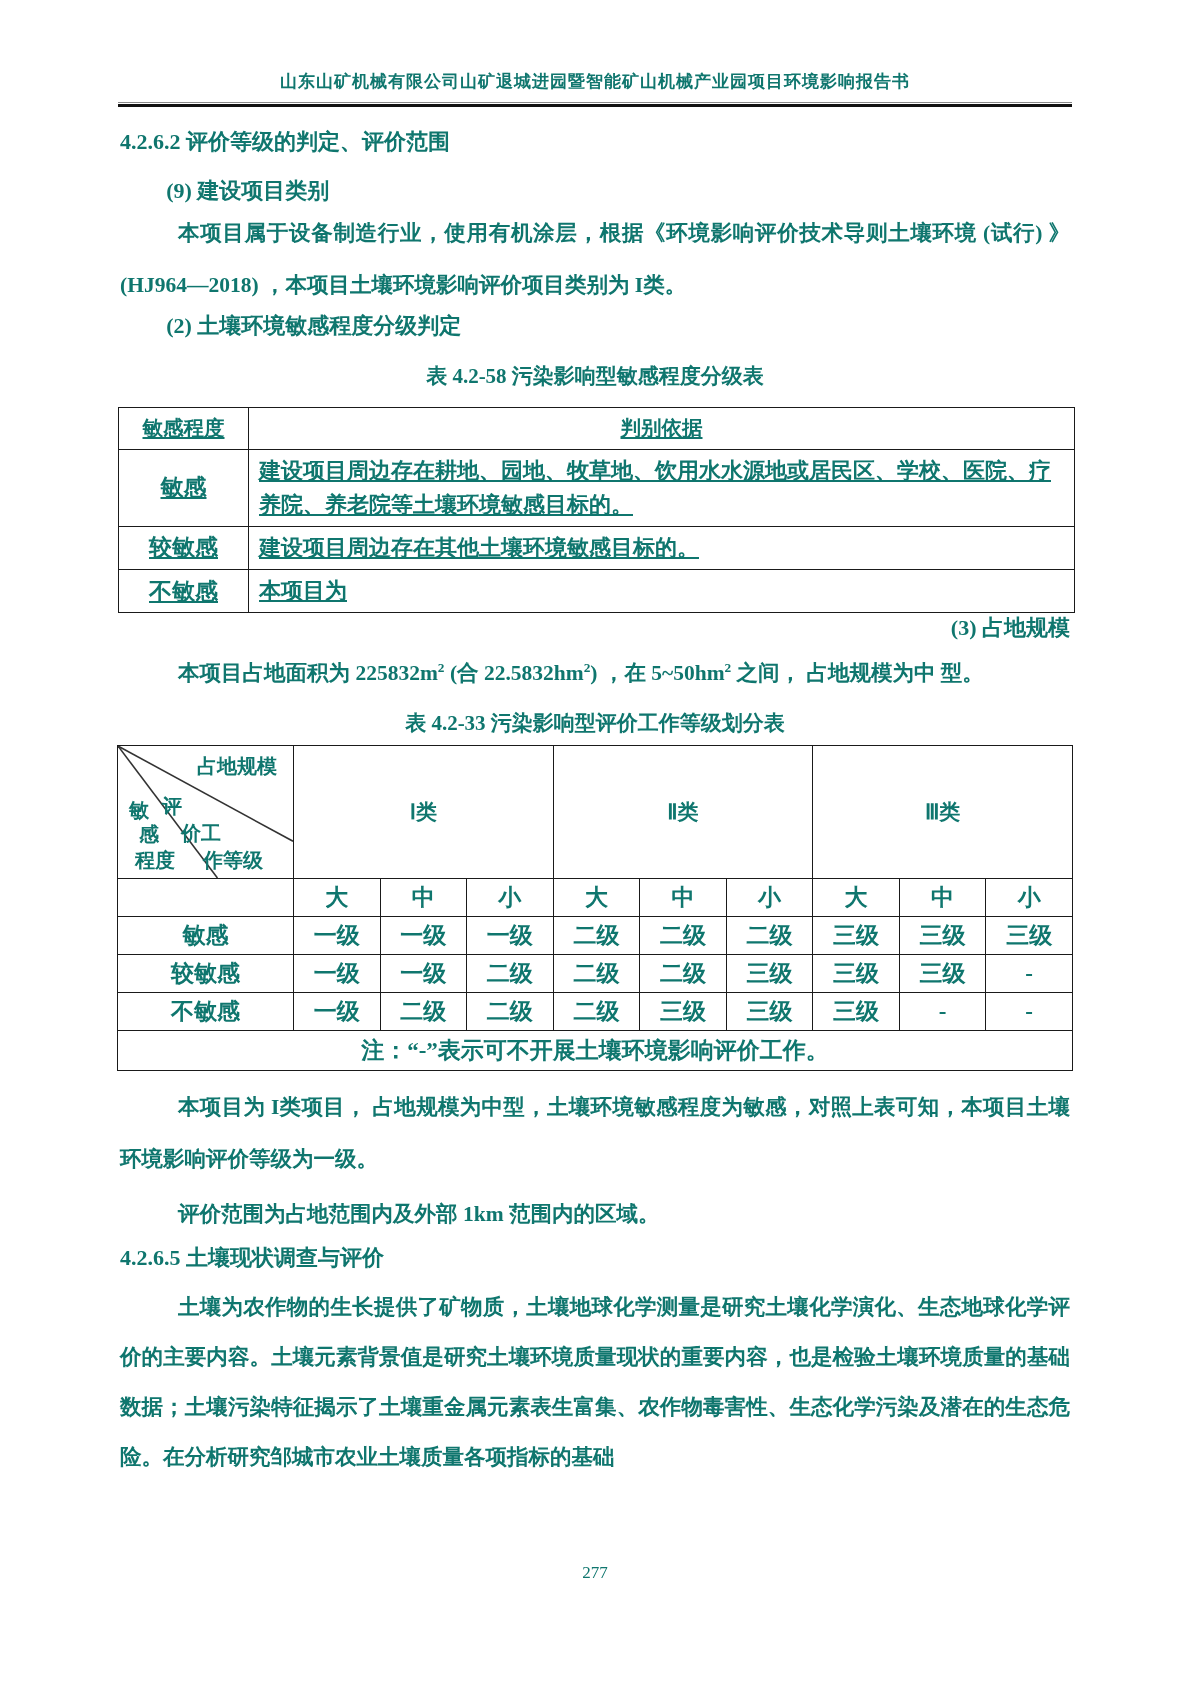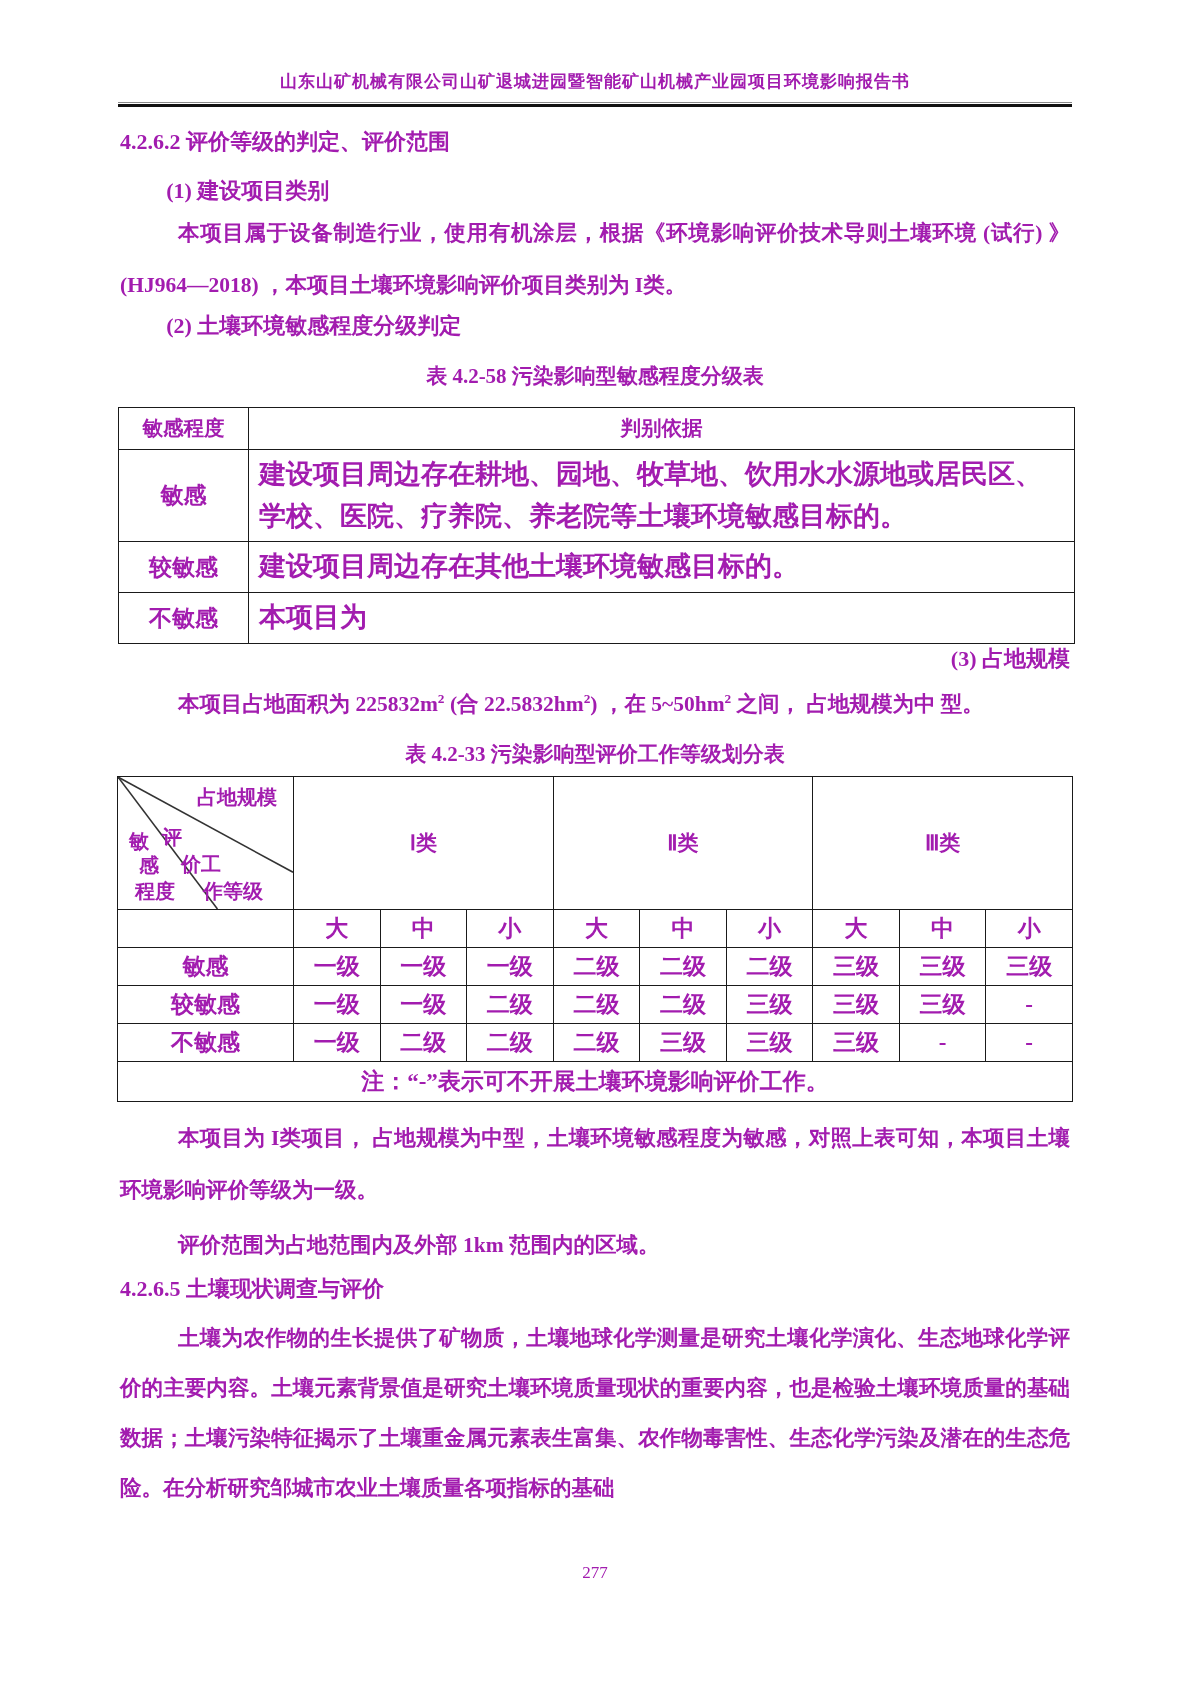--- a/index.html
+++ b/index.html
@@ -3,21 +3,21 @@
 <meta charset="utf-8">
 <style>
   * { box-sizing: border-box; }
   html, body { margin: 0; padding: 0; background: #ffffff; }
   .page {
     position: relative;
     width: 1190px;
     height: 1683px;
     margin: 0 auto;
     background: #ffffff;
-    color: #a21caf;
+    color: #0f766e;
     font-family: "Liberation Serif", serif;
     overflow: hidden;
     border-radius: 9px;
   }
   
   .header { padding-top: 70px; }
   .header-title {
     text-align: center;
     font-size: 17px;
     font-weight: 700;
@@ -72,24 +72,24 @@
     width: 100%;
     table-layout: fixed;
   }
   td, th {
     border: 1.5px solid #1a1a1a;
     font-size: 23px;
     font-weight: 600;
     padding: 2px 6px;
   }
   
-  .t1 { margin-top: 16px; margin-left: -2px; width: 957px; }
+  .t1 { margin-top: 16px; margin-left: -2px; width: 957px; text-decoration: underline; }
   .t1 .c1 { width: 130px; text-align: center; }
   .t1 th { height: 42px; text-align: center; font-size: 20.5px; }
-  .t1 td.basis { text-align: left; padding: 4px 10px; line-height: 1.55; font-size: 27px; }
+  .t1 td.basis { text-align: left; padding: 4px 10px; line-height: 1.55; font-size: 22px; }
   .t1 tr.r1 td { height: 62px; }
   .t1 tr.r2 td, .t1 tr.r3 td { height: 42px; }
   
   .t2 { margin-top: 8px; margin-left: -3px; width: 956px; }
   .t2 td { text-align: center; }
   .t2 tr.h1 td { height: 133px; font-size: 21px; }
   .t2 tr.h2 td, .t2 tr.dr td { height: 38px; }
   .t2 tr.nr td { height: 40px; }
   .t2 td.corner { position: relative; padding: 0; }
   .corner-svg { position: absolute; left: 0; top: 0; width: 100%; height: 100%; }
@@ -125,21 +125,21 @@
 
   <div class="header">
     <div class="header-title">山东山矿机械有限公司山矿退城进园暨智能矿山机械产业园项目环境影响报告书</div>
     <div class="header-rule"></div>
   </div>
 
   <div class="content">
 
     <div class="sec-heading">4.2.6.2 评价等级的判定、评价范围</div>
 
-    <div class="item-heading">(1) 建设项目类别</div>
+    <div class="item-heading">(9) 建设项目类别</div>
 
     <p class="para">本项目属于设备制造行业，使用有机涂层，根据《环境影响评价技术导则土壤环境 (试行) 》 (HJ964—2018) ，本项目土壤环境影响评价项目类别为 I类。</p>
 
     <div class="item-heading" style="margin-top:0;">(2) 土壤环境敏感程度分级判定</div>
 
     <div class="tbl-caption">表 4.2-58 污染影响型敏感程度分级表</div>
 
     <table class="t1">
       <tbody>
           <tr>

